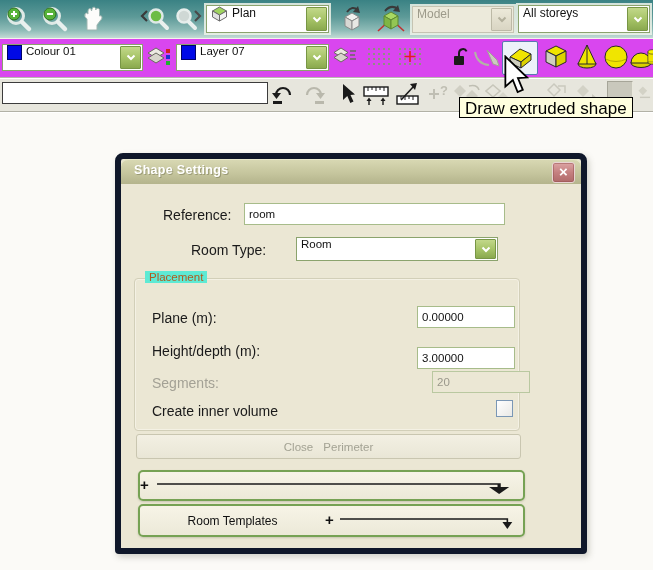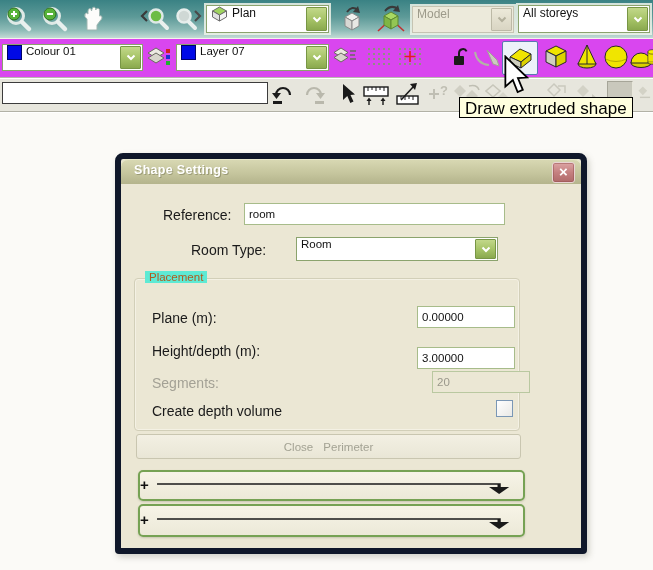--- a/index.html
+++ b/index.html
@@ -444,36 +444,37 @@
 
     <span class="dlabel" style="left:17px;top:31px">Plane (m):</span>
     <input class="dinput" style="left: 282px; top: 27px; width: 88px;" value="0.00000">
 
     <span class="dlabel" style="left:17px;top:64px">Height/depth (m):</span>
     <input class="dinput" style="left: 282px; top: 68px; width: 88px;" value="3.00000">
 
     <span class="dlabel" style="left:17px;top:96px;color:#a3a195">Segments:</span>
     <input class="dinput" style="left: 282px; top: 92px; width: 88px; margin-left: 15px;" disabled="" value="20">
 
-    <span class="dlabel" style="left:17px;top:124px">Create depth volume</span>
+    <span class="dlabel" style="left:17px;top:124px">Create inner volume</span>
     <span class="checkbox" style="left:361px;top:121px"></span>
   </div>
 
   <div class="bigbtn">
     <span>Close Perimeter</span>
   </div>
 
   <div class="bar" style="top:311px">
     <span class="plus">+</span>
     <svg height="18" viewBox="0 0 180 18" preserveAspectRatio="none">
       <path d="M2 7 H172 V10" fill="none" stroke="#1a1a1a" stroke-width="1.6"></path>
       <polygon points="167,10 177,10 172,17" fill="#1a1a1a"></polygon>
     </svg>
   </div>
 
   <div class="bar" style="top:345px;height:29px">
+    <span class="blabel">Room Templates</span>
     <span class="plus">+</span>
     <svg height="18" viewBox="0 0 180 18" preserveAspectRatio="none">
       <path d="M2 7 H172 V10" fill="none" stroke="#1a1a1a" stroke-width="1.6"></path>
       <polygon points="167,10 177,10 172,17" fill="#1a1a1a"></polygon>
     </svg>
   </div>
 </div>
 
 </body></html>

